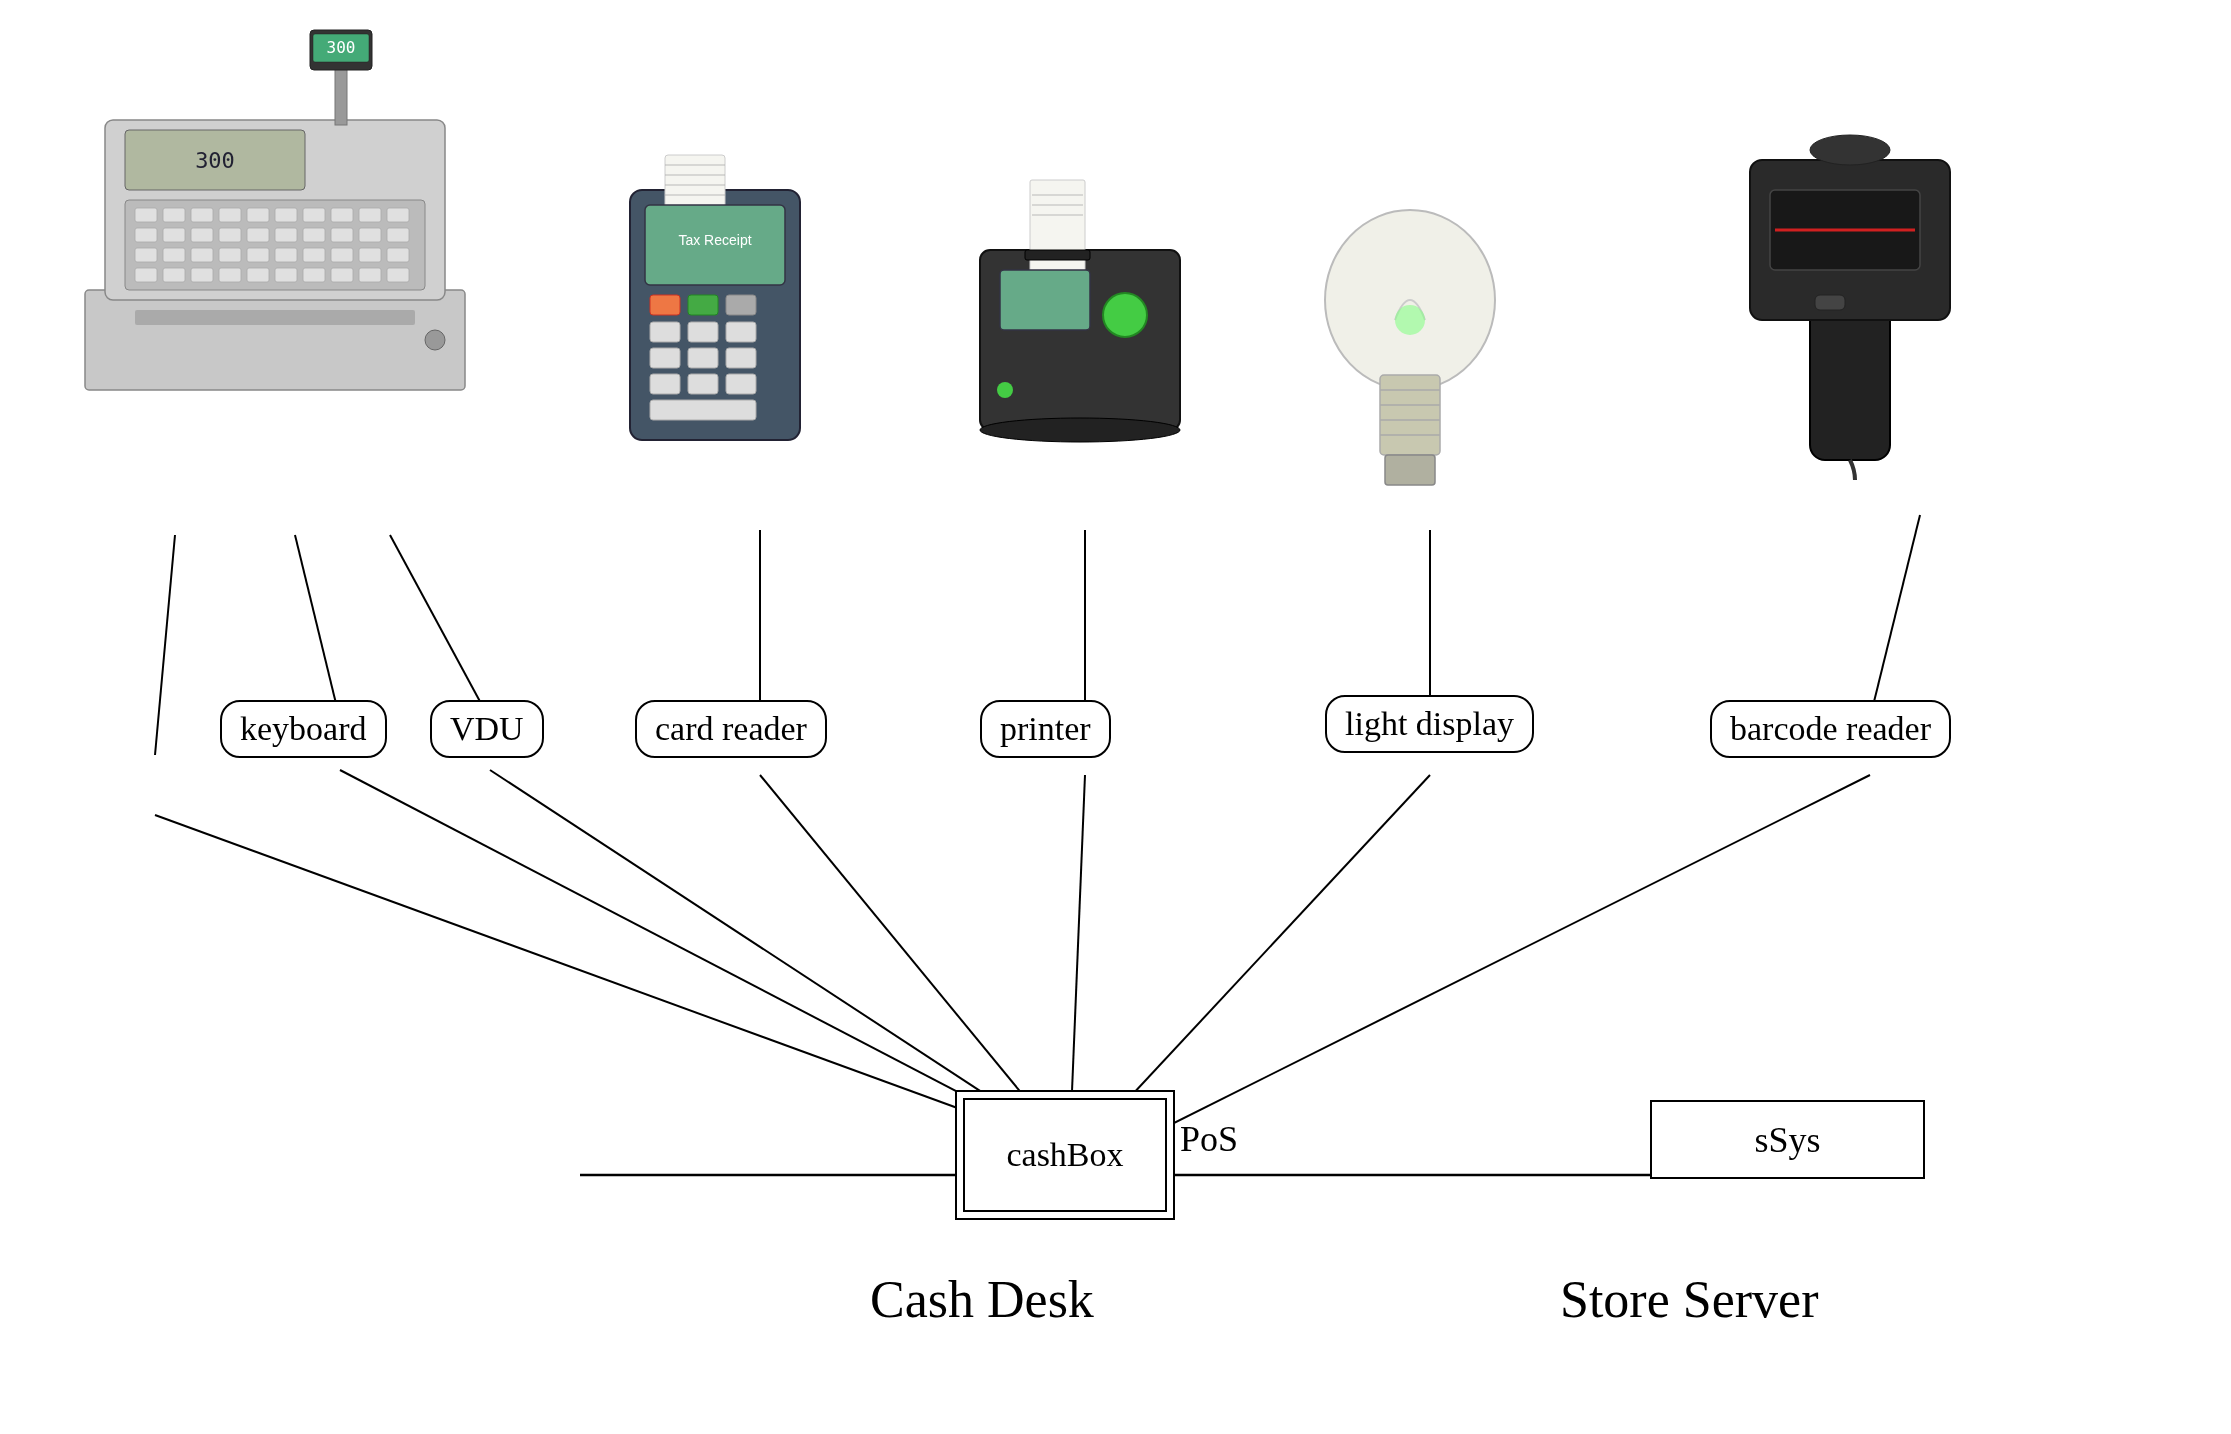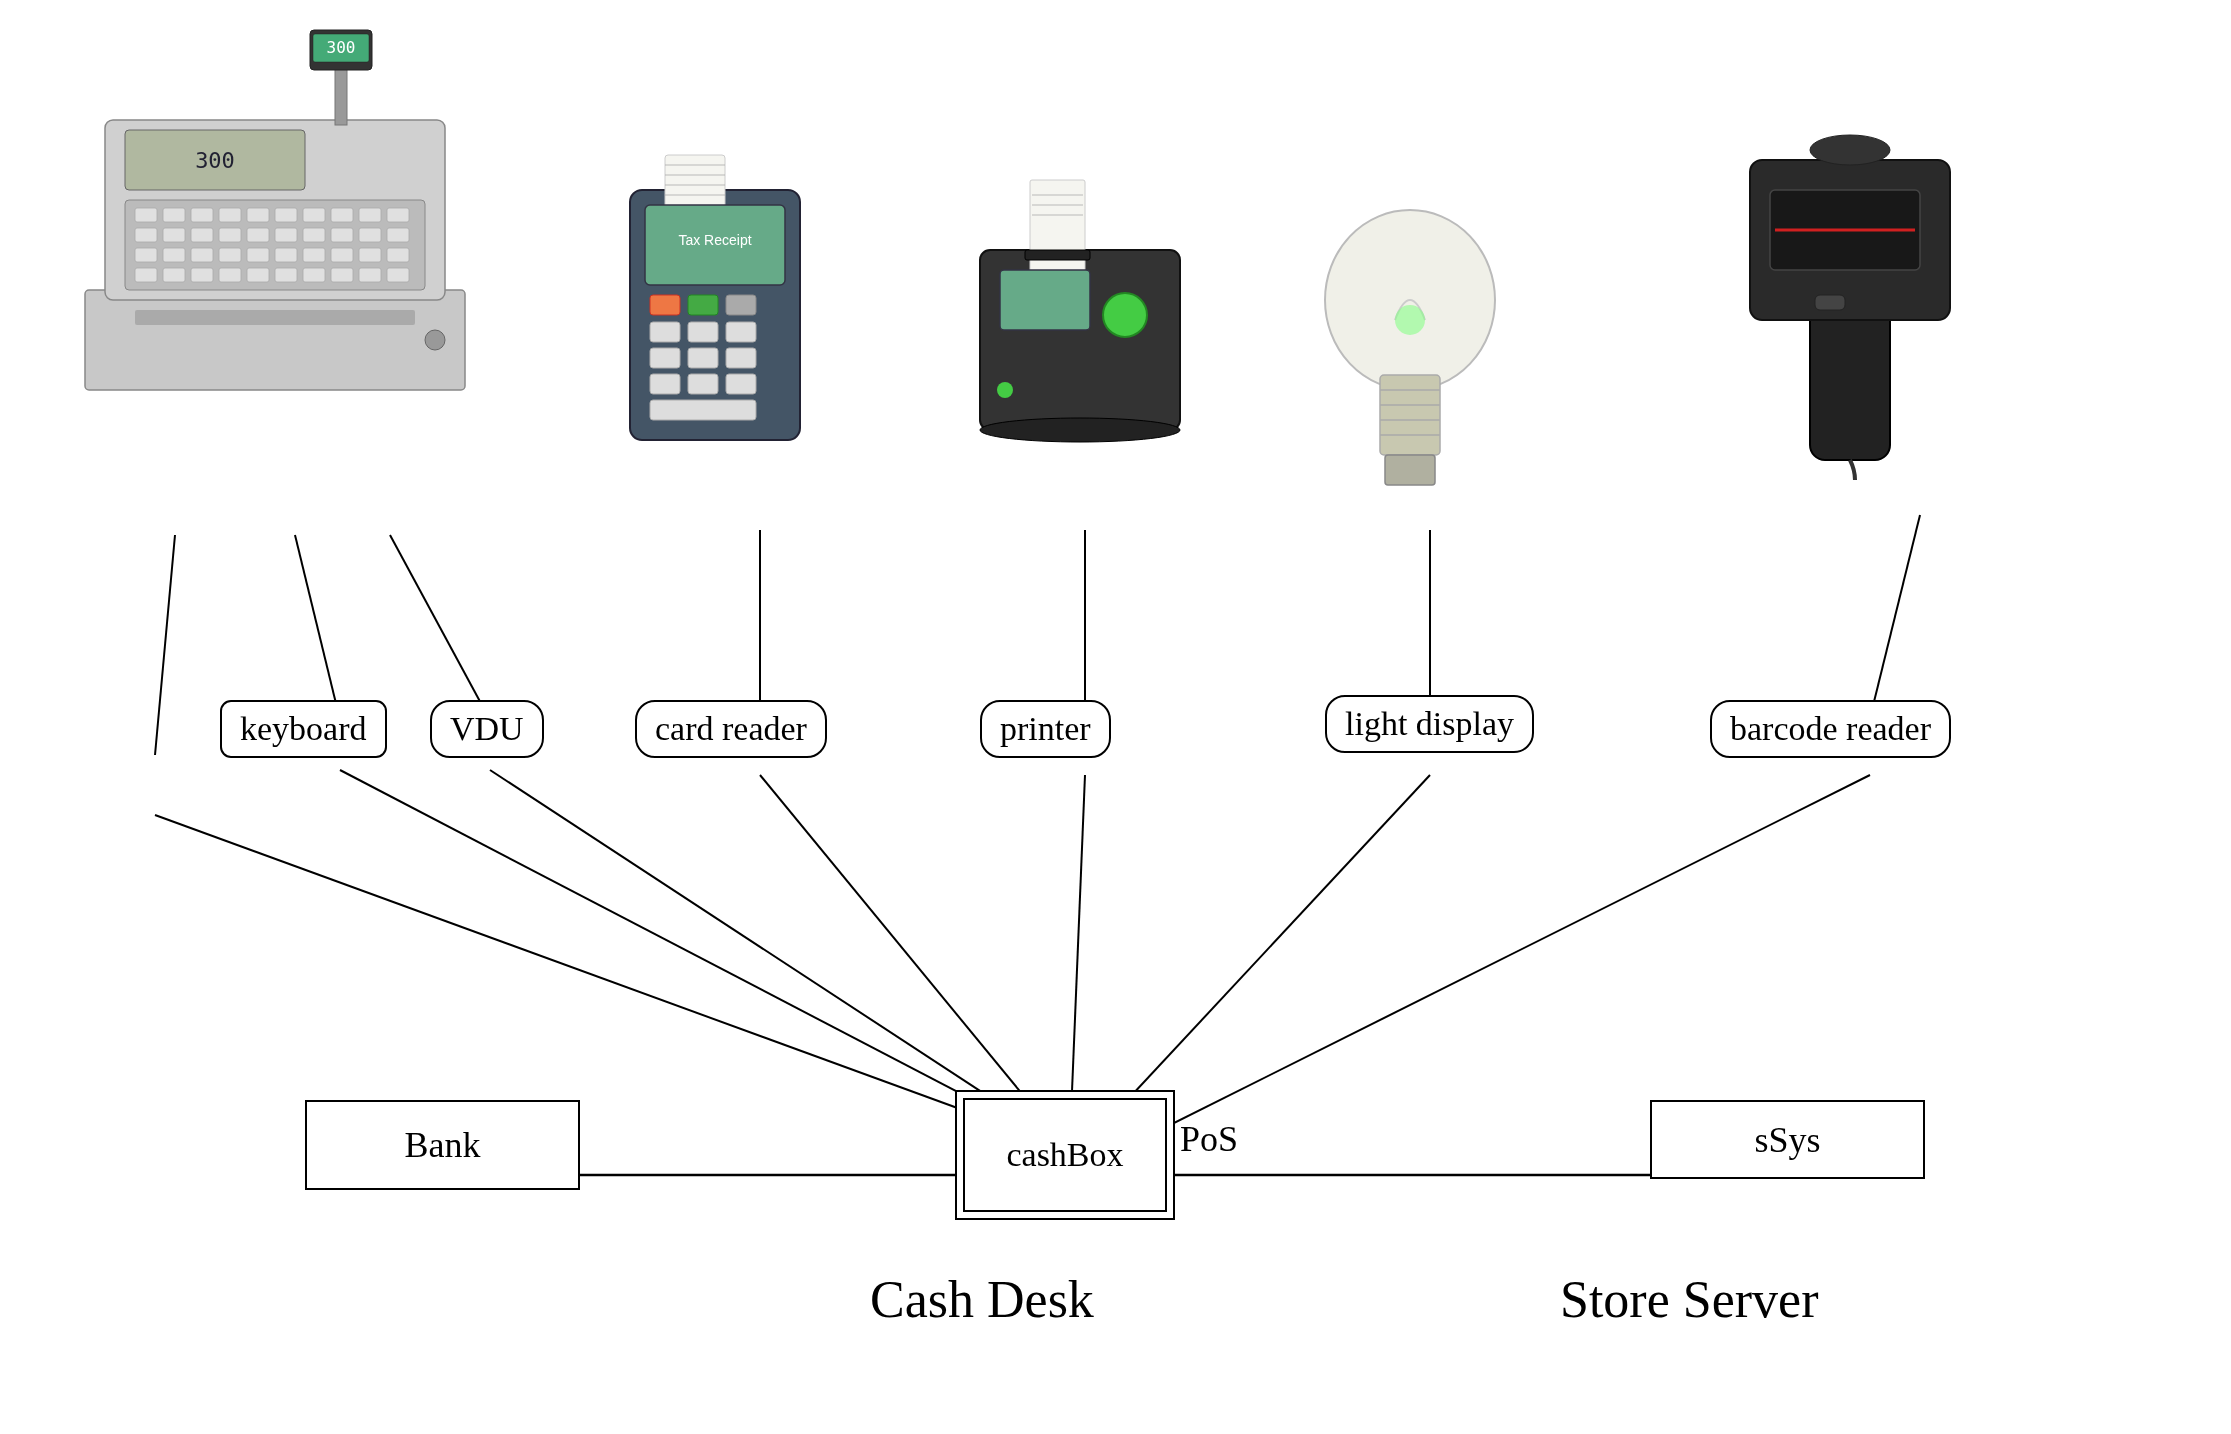--- a/index.html
+++ b/index.html
@@ -250,33 +250,32 @@
     <line x1="55" y1="130" x2="195" y2="130" stroke="#f22" stroke-width="3" opacity="0.8"></line>
 
     <path d="M130 360 Q140 380 130 400" stroke="#333" stroke-width="4" fill="none"></path>
 
     <rect x="95" y="195" width="30" height="15" rx="5" fill="#444" stroke="#222" stroke-width="1"></rect>
 
     <ellipse cx="130" cy="50" rx="40" ry="15" fill="#333" stroke="#222" stroke-width="1"></ellipse>
   </svg>
 
 
-  <div class="label-box" style="left: 220px; top: 700px; border-radius: 11px;">keyboard</div>
+  <div class="label-box" style="left: 220px; top: 700px;">keyboard</div>
 
   <div class="label-box" style="left: 430px; top: 700px;">VDU</div>
 
   <div class="label-box" style="left: 635px; top: 700px;">card reader</div>
 
   <div class="label-box" style="left: 980px; top: 700px;">printer</div>
 
   <div class="label-box" style="left: 1325px; top: 695px;">light display</div>
 
   <div class="label-box" style="left: 1710px; top: 700px;">barcode reader</div>
 
-  <div class="system-box" style="left: 305px; top: 1100px; width: 275px; height: 90px; display:flex; align-items:center; justify-content:center;">Bank</div>
 
   <div style="position:absolute; left:955px; top:1090px; width:220px; height:130px; border:2.5px solid #000; background:#fff;">
     <div style="position:absolute; left:6px; top:6px; right:6px; bottom:6px; border:2.5px solid #000; background:#fff; display:flex; align-items:center; justify-content:center;">
       <span style="font-size:34px;">cashBox</span>
     </div>
   </div>
 
   <div style="position:absolute; left:1180px; top:1118px; font-size:36px; font-family:'Times New Roman',serif;">PoS</div>
 
   <div class="system-box" style="left:1650px; top:1100px; width:275px; height:79px; display:flex; align-items:center; justify-content:center;">sSys</div>

